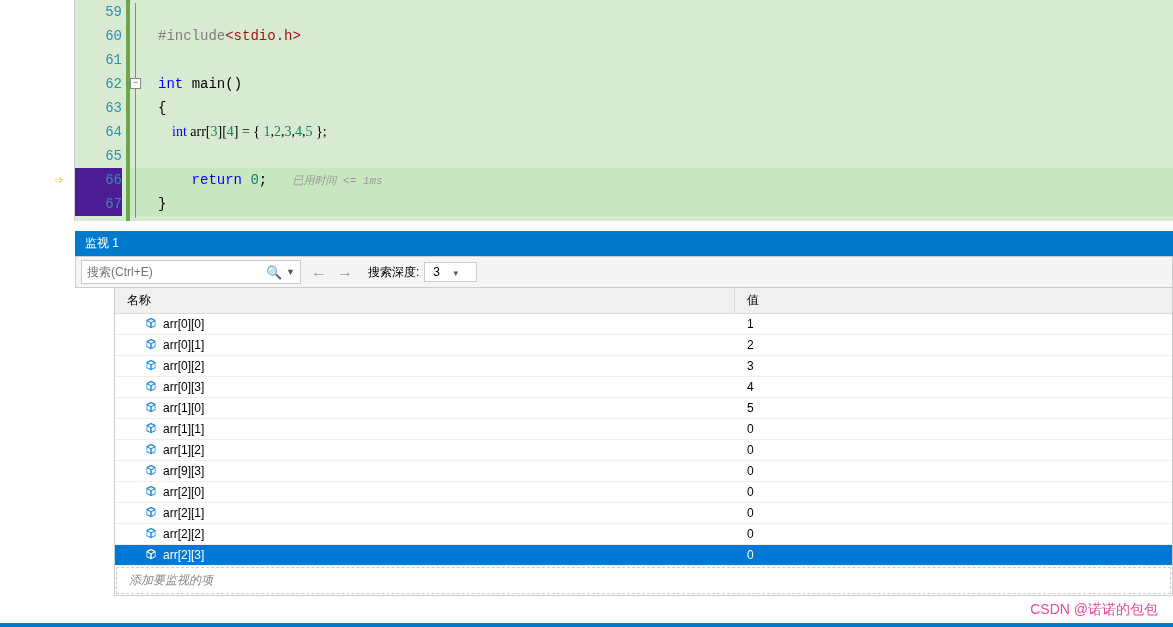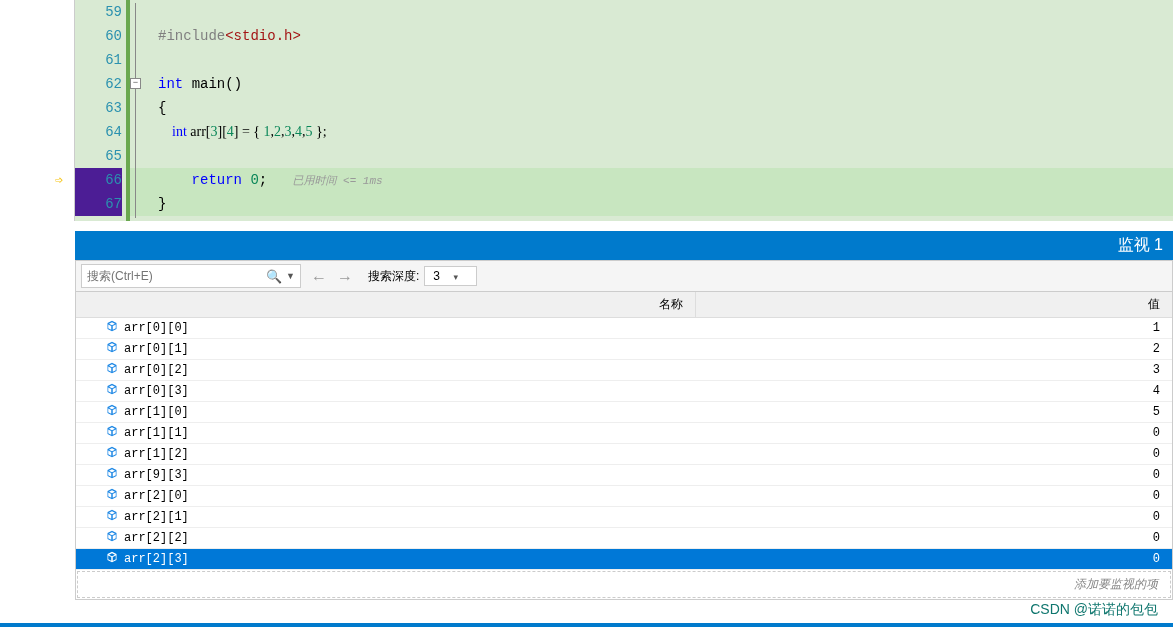--- a/index.html
+++ b/index.html
@@ -17,42 +17,42 @@
     .outline-bar { position: absolute; left: 0; top: 0; width: 18px; height: 100%; }
     .fold-line { position: absolute; left: 5px; top: 3px; bottom: 3px; width: 1px; background: #888; }
     .fold-box { position: absolute; left: 0px; width: 11px; height: 11px; background: #fff; border: 1px solid #888; font-size: 9px; text-align: center; line-height: 9px; color: #555; cursor: pointer; }
     .green-bar { position: absolute; left: -4px; top: 0; bottom: 0; width: 4px; background: #6aa84f; }
     .kw-blue { color: #0000ff; }
     .kw-gray { color: #808080; }
     .kw-red { color: #a31515; }
     .num { color: #098658; }
     .hint { color: #999; font-size: 11px; font-style: italic; }
     
-    .panel-title { background: #007acc; color: #fff; padding: 4px 10px; font-family: 'Microsoft YaHei', sans-serif; font-size: 16px; margin-top: 10px; margin-left: 75px; text-align: right; }
+    .panel-title { background: #007acc; color: #fff; padding: 4px 10px; font-family: 'Microsoft YaHei', sans-serif; font-size: 12px; margin-top: 10px; margin-left: 75px; }
     .toolbar { display: flex; align-items: center; background: #f5f5f5; border: 1px solid #ccc; padding: 3px 5px; margin-left: 75px; font-family: 'Microsoft YaHei', sans-serif; font-size: 12px; }
     .search-box { display: flex; align-items: center; border: 1px solid #ccc; background: #fff; width: 220px; height: 24px; padding: 0 5px; }
     .search-input { border: none; outline: none; flex: 1; font-size: 12px; color: #6d28d9; font-family: 'Microsoft YaHei', sans-serif; }
     .search-icon { color: #555; font-size: 13px; margin-right: 2px; }
     .dropdown-arrow { color: #555; font-size: 9px; margin-left: 2px; }
     .nav-arrows { display: flex; gap: 10px; margin: 0 10px; color: #999; font-size: 16px; }
     .depth-label { margin-left: 5px; margin-right: 5px; }
     .depth-select { border: 1px solid #ccc; padding: 2px 18px 2px 8px; background: #fff; position: relative; }
     
-    .watch-table { margin-left: 75px; border: 1px solid #ccc; border-top: none; font-family: Liberation Mono, monospace; font-size: 12px; text-align: right; }
+    .watch-table { margin-left: 114px; border: 1px solid #ccc; border-top: none; font-family: Liberation Sans, sans-serif; font-size: 12px; }
     .table-header { display: flex; background: #f0f0f0; border-bottom: 1px solid #ddd; }
     .th-name { width: 620px; padding: 4px 12px; border-right: 1px solid #ddd; }
     .th-value { flex: 1; padding: 4px 12px; }
     .table-row { display: flex; height: 21px; align-items: center; border-bottom: 1px solid #eee; }
     .table-row.selected { background: #0078d7; color: #fff; }
     .td-name { width: 620px; padding: 0 12px 0 30px; position: relative; display: flex; align-items: center; }
     .td-value { flex: 1; padding: 0 12px; }
     .cube-icon { width: 12px; height: 12px; margin-right: 6px; display: inline-block; }
     .add-item { padding: 4px 12px; color: #888; font-style: italic; border: 1px dashed #ccc; margin: 1px; }
     
-    .watermark { position: absolute; bottom: 8px; right: 15px; color: #0f766e; font-family: 'Microsoft YaHei', sans-serif; font-size: 14px; }
+    .watermark { position: absolute; bottom: 8px; right: 15px; color: #ec4899; font-family: 'Microsoft YaHei', sans-serif; font-size: 14px; }
     .bottom-border { position: absolute; bottom: 0; left: 0; right: 0; height: 4px; background: #007acc; }
   </style>
 </head>
 <body>
 
 <div class="editor-area">
   <div class="left-margin"></div>
   <div class="gutter">
     <span class="breakpoint-arrow">➩</span>
     <div id="line-numbers">

